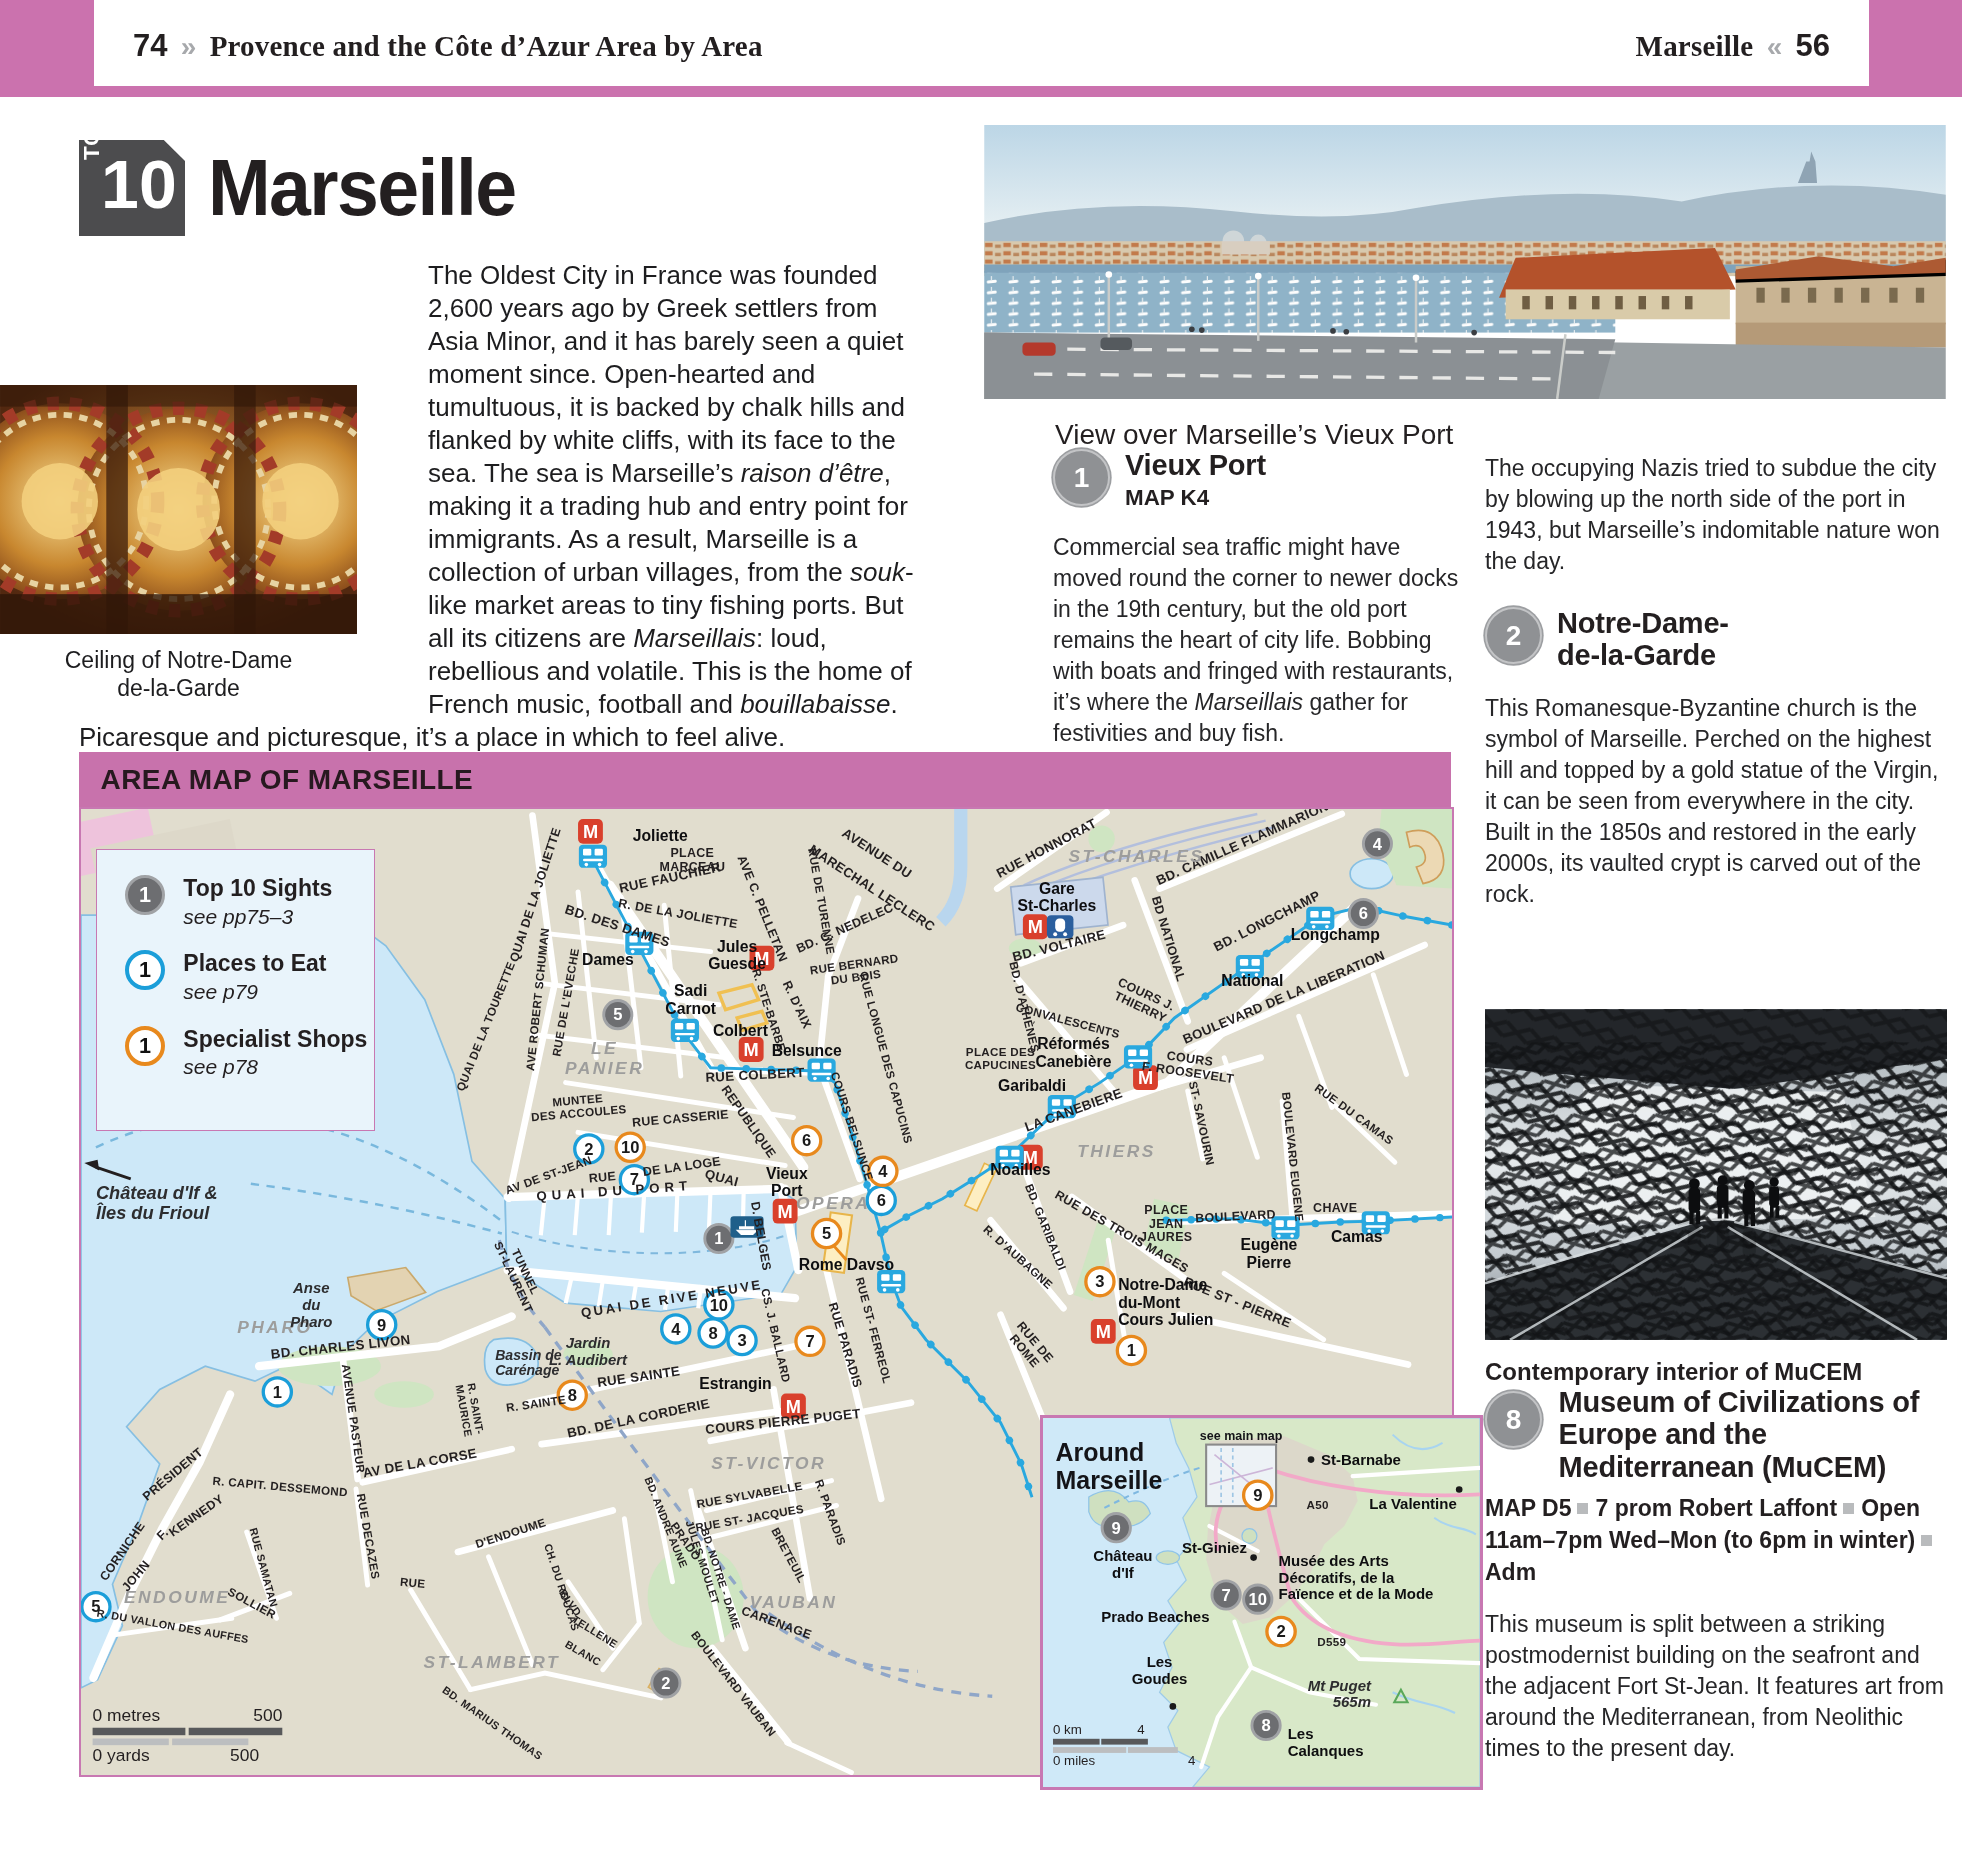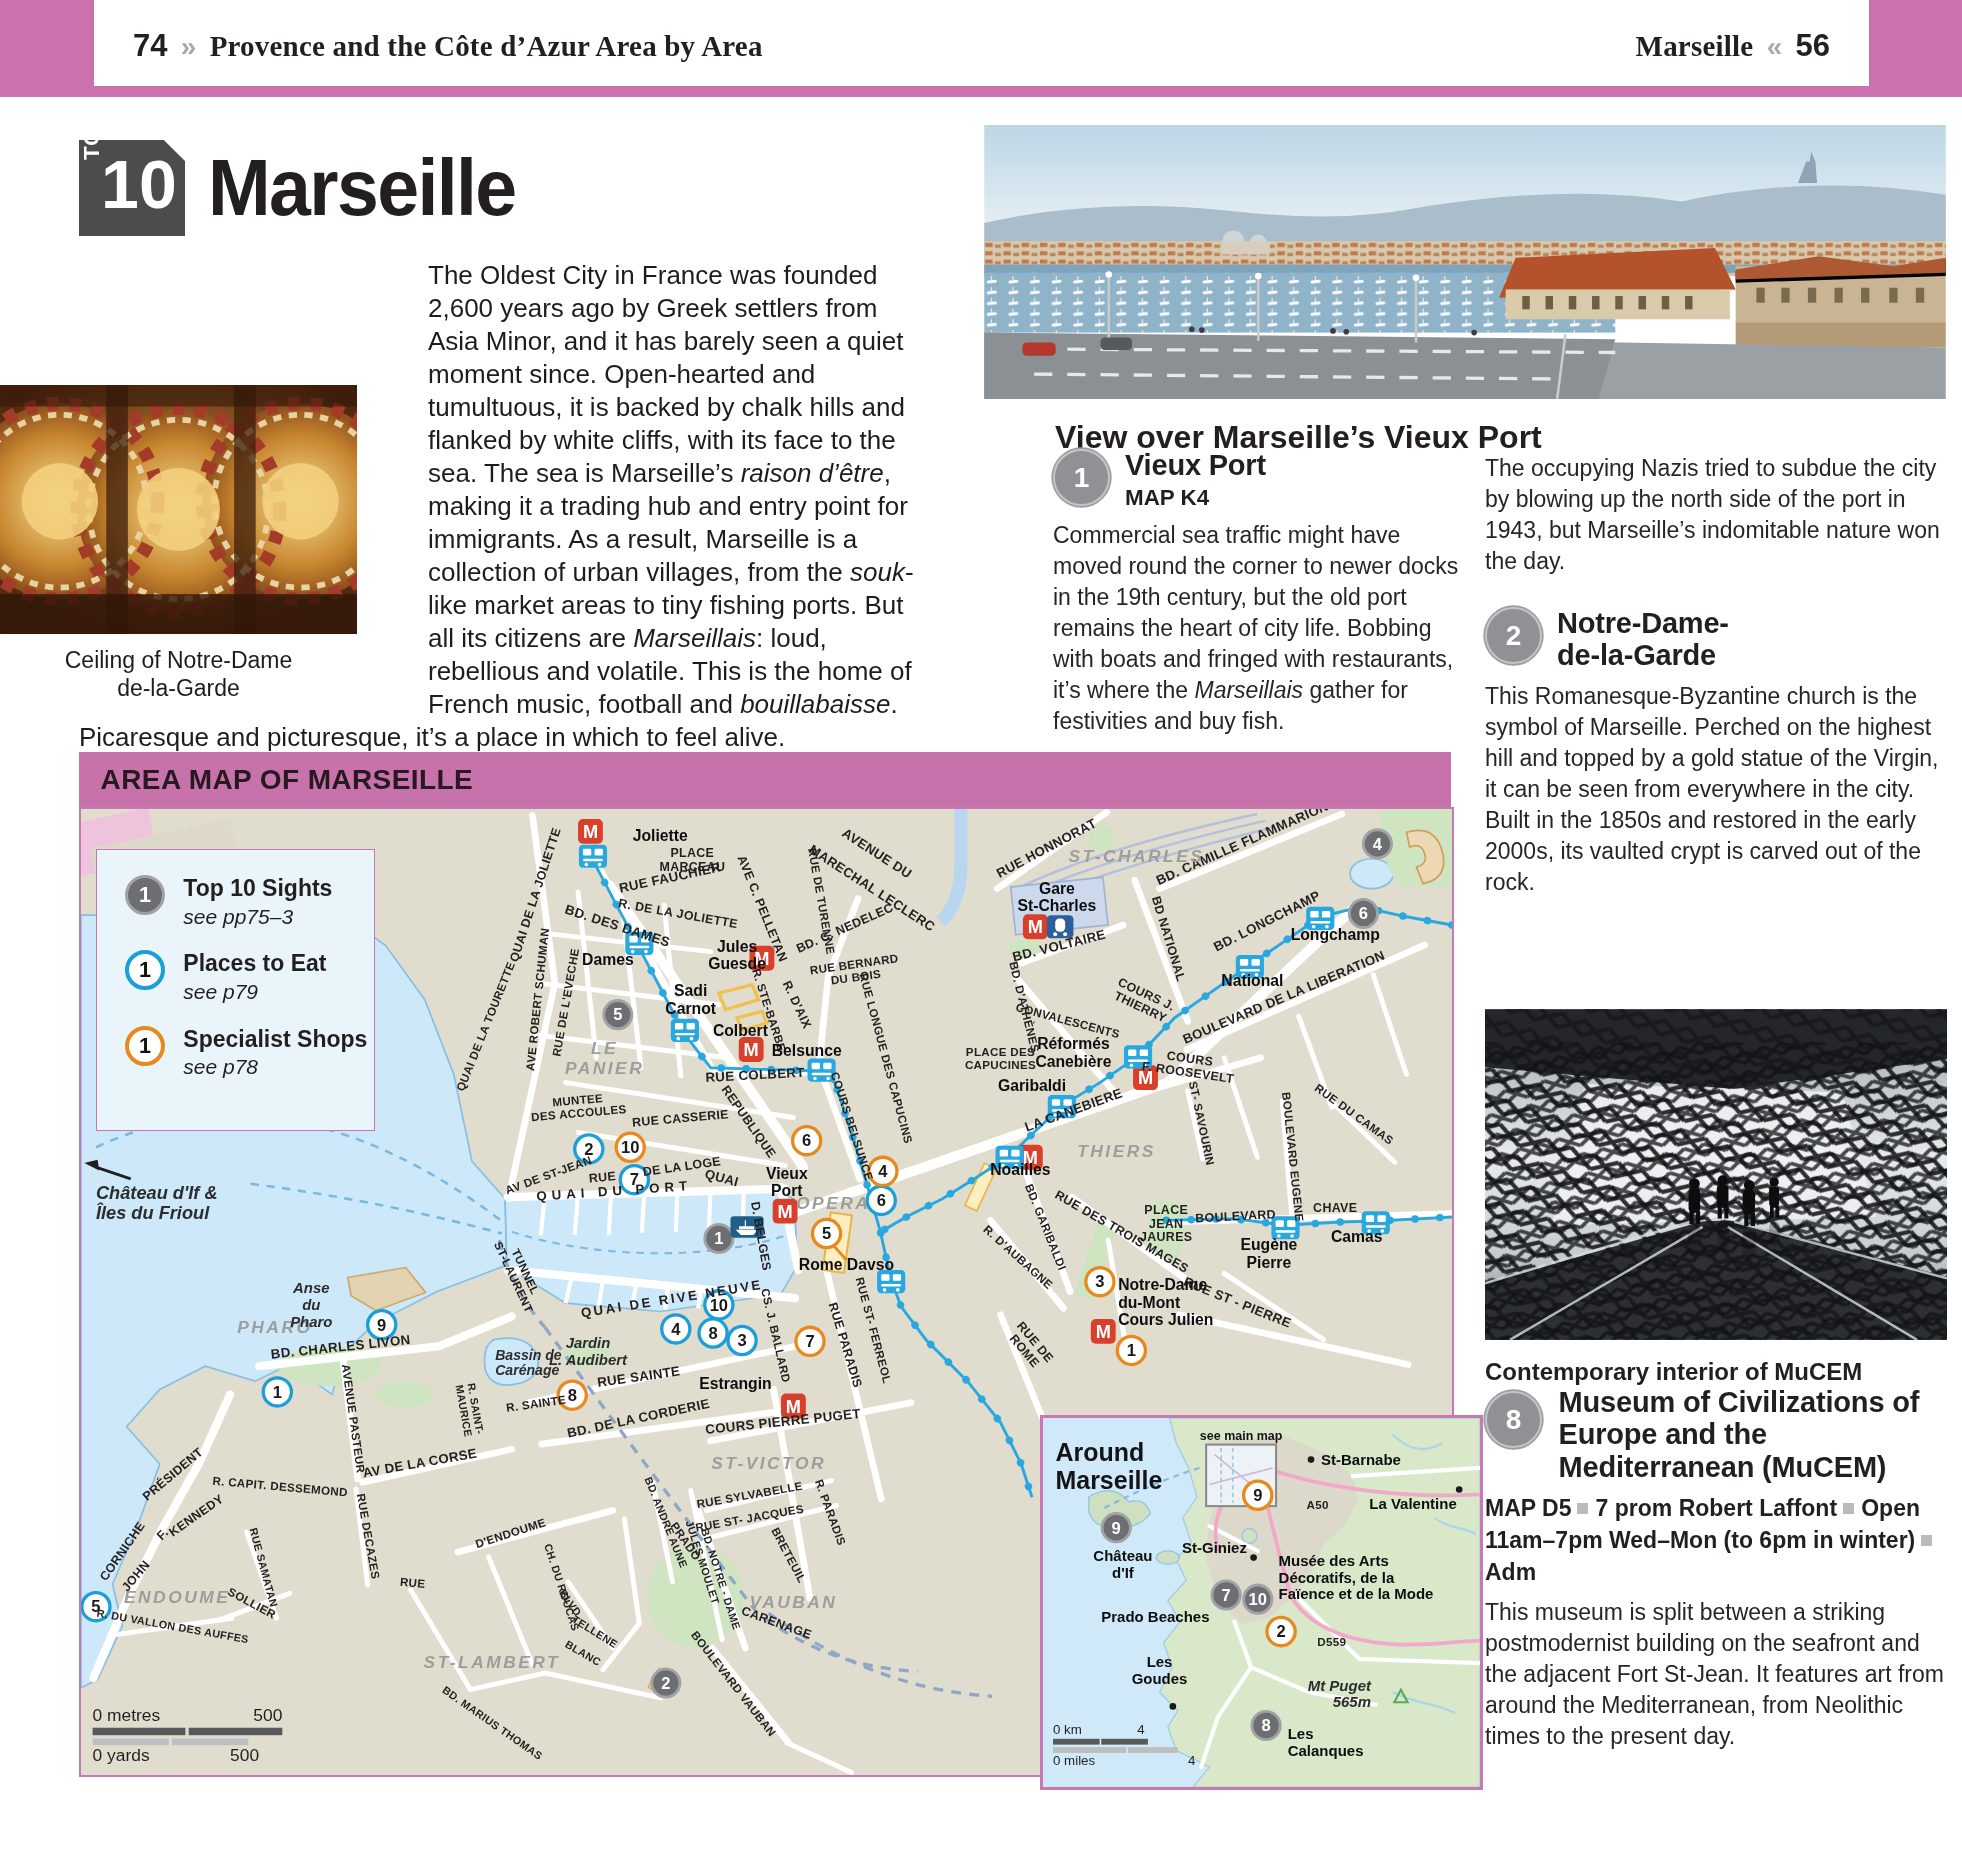--- a/index.html
+++ b/index.html
@@ -23,31 +23,31 @@
             font-family:"Liberation Sans",sans-serif;}
   .city-title{font-size:80px;font-weight:800;letter-spacing:-1.7px;transform:scaleX(.94);transform-origin:left;}
   
   .intro{position:absolute;left:79px;top:259px;width:843px;font-size:26px;line-height:33px;
          font-weight:500;color:#1d1d1f;}
   .ceiling-fig{float:left;width:357px;margin:126px 71px 5px -79px;}
   .ceiling-fig svg{display:block;}
   .fig-cap{font-weight:400;font-size:23px;line-height:28px;text-align:center;margin-top:11.6px;white-space:pre-line;}
   
   .harbor-fig{position:absolute;left:984px;top:125px;width:962px;}
-  .harbor-cap{font-weight:700;font-size:32px;margin-top:16.6px;padding-left:71px;}
+  .harbor-cap{font-weight:400;font-size:28px;margin-top:16.6px;padding-left:71px;}
   
   .colA{position:absolute;left:1053px;top:449px;width:420px;}
   .colB{position:absolute;left:1485px;top:453px;width:465px;}
   .e-head{display:flex;gap:15px;align-items:flex-start;}
   .e-badge{flex:0 0 auto;width:53px;height:53px;border-radius:50%;background:#8f9194;
            border:2.5px solid #c3c4c6;box-shadow:0 0 0 1.7px #9c9ea1;color:#fff;font-weight:800;font-size:28px;
            display:flex;align-items:center;justify-content:center;}
   .e-title{font-size:29px;font-weight:800;line-height:1.12;white-space:pre-line;letter-spacing:-0.2px;}
   .e-map{font-size:22.4px;font-weight:700;margin-top:3.3px;}
-  .e-body{font-size:23px;line-height:31px;margin-top:9px;color:#262628;}
+  .e-body{font-size:23px;line-height:31px;margin-top:21px;color:#262628;}
   .details{font-size:23px;line-height:32px;font-weight:700;margin-top:8.3px;}
   .sq{display:inline-block;width:10.8px;height:10.8px;background:#b9bbbd;margin:0 7.5px 2.5px 5.8px;vertical-align:middle;}
   .cont-par{font-size:23px;line-height:31px;color:#262628;}
   .mucem-fig{position:absolute;left:1485px;top:1009px;width:462px;}
   .mucem-cap{font-weight:700;font-size:24px;margin-top:15px;}
   .entry8{position:absolute;left:1485px;top:1386px;width:467px;}
   .entry8 .e-badge{float:left;margin:5px 16.6px 6.6px 0;}
   
   .map-hdr{position:absolute;left:79px;top:752px;width:1372px;height:55px;background:#c872ac;
            display:flex;align-items:center;padding-left:21.6px;box-sizing:border-box;

